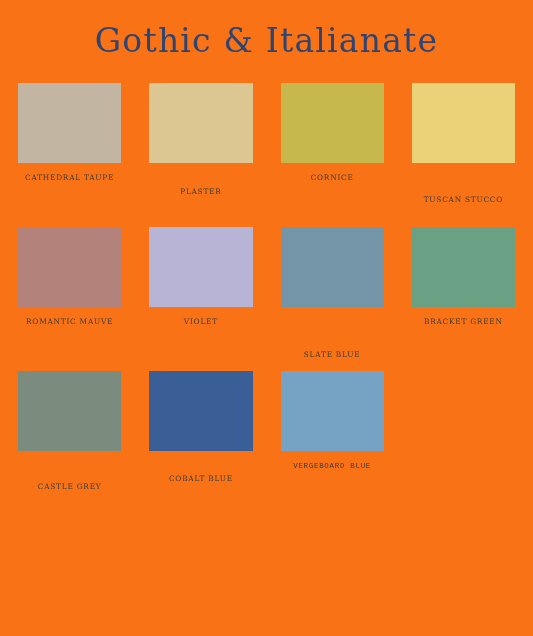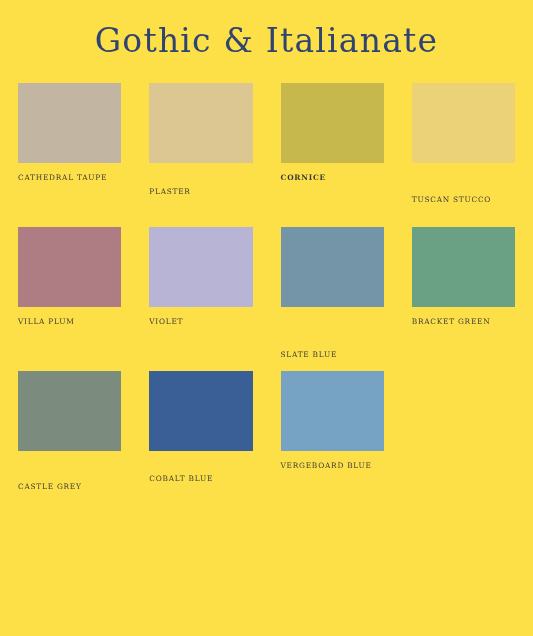--- a/index.html
+++ b/index.html
@@ -11,21 +11,21 @@
     width: 533px;
     height: 636px;
     background: #ffffff;
     font-family: "Liberation Serif", serif;
     overflow: hidden;
   }
   .page {
     position: relative;
     width: 533px;
     height: 636px;
-    background: #fde047;
+    background: #f97316;
     box-sizing: border-box;
   }
   .title {
     text-align: center;
     color: #2f4470;
     font-family: "DejaVu Serif", serif;
     font-size: 33px;
     font-weight: 400;
     letter-spacing: 1.2px;
     padding-top: 20px;
@@ -57,20 +57,21 @@
   .label {
     margin-top: 11px;
     color: #3b3b3b;
     font-family: "DejaVu Serif", serif;
     font-size: 7.4px;
     letter-spacing: 0.75px;
     font-variant: small-caps;
     text-transform: uppercase;
     line-height: 1.1;
     white-space: nowrap;
+    text-align: center;
   }
 </style>
 </head>
 <body style="background: rgb(255, 255, 255);">
 
 <div class="page">
 
   <h1 class="title" style="color: rgb(47, 68, 112);">Gothic &amp; Italianate</h1>
 
   <div class="grid">
@@ -81,36 +82,36 @@
     </div>
 
     <div class="cell">
       <div class="swatch" style="background-color: rgb(220, 198, 145);"></div>
       <div class="label" style="color: rgb(59, 59, 59); margin-top: 25px;">PLASTER</div>
     </div>
 
 
     <div class="cell">
       <div class="swatch" style="background-color: rgb(199, 184, 78);"></div>
-      <div class="label" style="color: rgb(59, 59, 59); font-weight: bold;">CORNICE</div>
+      <div class="label" style="color: rgb(59, 59, 59);">CORNICE</div>
     </div>
 
 
     <div class="cell">
       <div class="swatch" style="background-color: rgb(235, 210, 121);"></div>
       <div class="label" style="color: rgb(59, 59, 59); margin-top: 33px;">TUSCAN STUCCO</div>
     </div>
 
 
+    <div class="cell">
+      <div class="swatch" style="background-color: rgb(179, 130, 122);"></div>
+      <div class="label" style="color: rgb(59, 59, 59);">ROMANTIC MAUVE</div>
+    </div>
 
 
-    <div class="cell">
-      <div class="swatch" style="background-color: rgb(173, 125, 131);"></div>
-      <div class="label" style="color: rgb(59, 59, 59);">VILLA PLUM</div>
-    </div>
 
     <div class="cell">
       <div class="swatch" style="background-color: rgb(183, 180, 214);"></div>
       <div class="label" style="color: rgb(59, 59, 59);">VIOLET</div>
     </div>
 
     <div class="cell">
       <div class="swatch" style="background-color: rgb(116, 148, 168);"></div>
       <div class="label" style="color: rgb(59, 59, 59); margin-top: 44px;">SLATE BLUE</div>
     </div>
@@ -125,17 +126,17 @@
       <div class="label" style="color: rgb(59, 59, 59); margin-top: 32px;">CASTLE GREY</div>
     </div>
 
     <div class="cell">
       <div class="swatch" style="background-color: rgb(58, 95, 151);"></div>
       <div class="label" style="color: rgb(59, 59, 59); margin-top: 24px;">COBALT BLUE</div>
     </div>
 
     <div class="cell">
       <div class="swatch" style="background-color: rgb(118, 163, 196);"></div>
-      <div class="label" style="color: rgb(59, 59, 59);">VERGEBOARD BLUE</div>
+      <div class="label" style="color: rgb(59, 59, 59); font-family: Liberation Mono, monospace;">VERGEBOARD BLUE</div>
     </div>
 
   </div>
 </div>
 
 </body></html>

